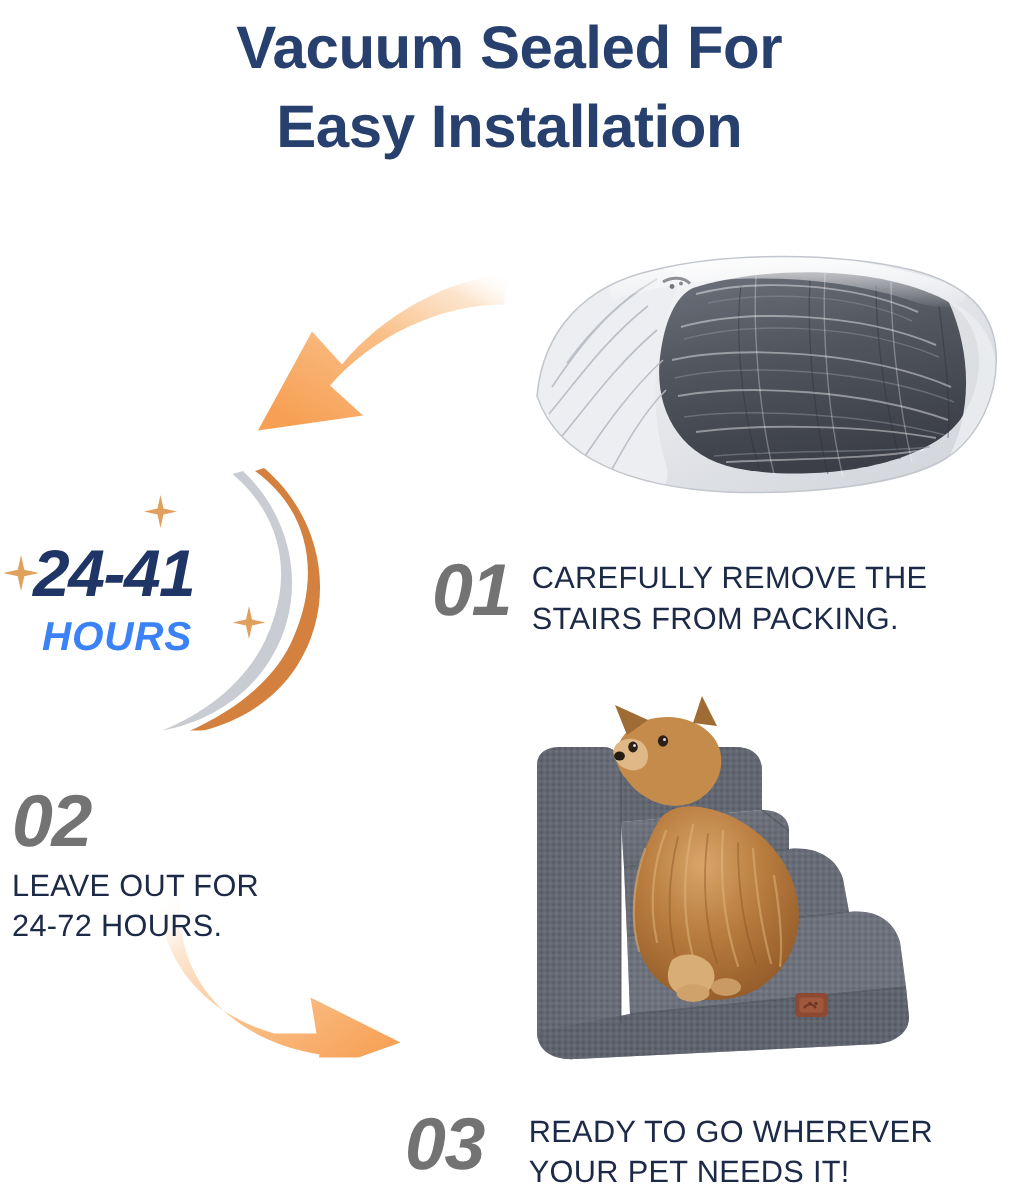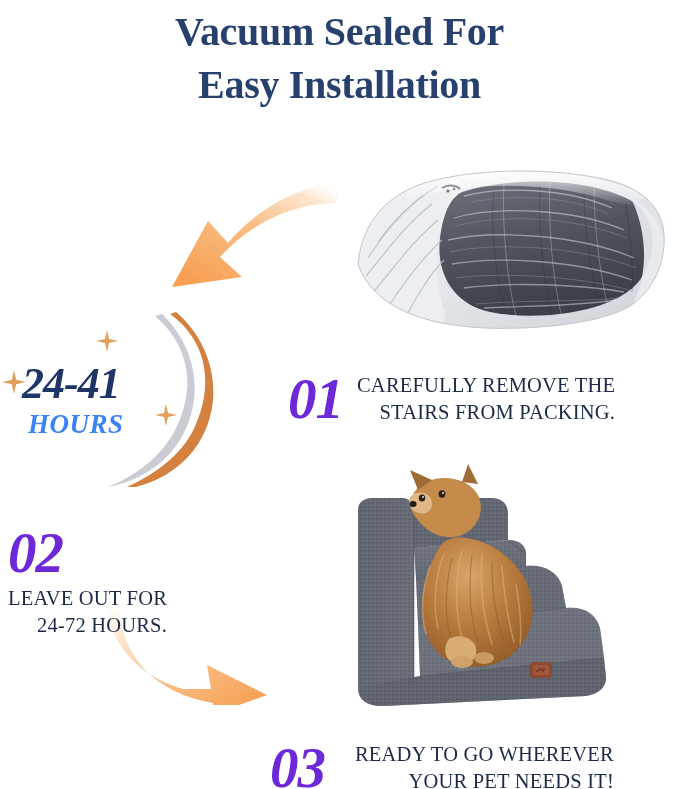--- a/index.html
+++ b/index.html
@@ -6,21 +6,20 @@
   html, body {
     width: 679px; height: 789px;
     background: #ffffff;
     font-family: "Liberation Sans", sans-serif;
     overflow: hidden;
   }
   #page {
     position: relative;
     width: 679px; height: 789px;
     background: #ffffff;
-    font-family: Liberation Serif, serif;
   }
 
   
   #title {
     position: absolute;
     left: 0; top: 6px;
     width: 679px;
     text-align: center;
     color: #27406e;
     font-size: 40px;
@@ -52,35 +51,34 @@
     font-weight: 700;
     font-style: italic;
     color: #3b82f6;
     letter-spacing: 0.5px;
   }
   .spark { position: absolute; }
 
   
   .step { position: absolute; display: flex; align-items: flex-start; }
   .step-num {
-    font-size: 57px;
+    font-size: 49px;
     font-weight: 700;
     font-style: italic;
-    color: #6d28d9;
+    color: #737373;
     letter-spacing: -1px;
     line-height: 1;
   }
   .step-text {
     color: #1c2a47;
     font-size: 20.5px;
     font-weight: 500;
     line-height: 1.33;
     letter-spacing: 0.2px;
     white-space: pre-line;
-    text-align: right;
   }
   #step1 { left: 288px; top: 368px; }
   #step1 .step-num { margin-right: 14px; padding-top: 2px; }
   #step1 .step-text { padding-top: 4px; }
 
   #step2 { left: 8px; top: 522px; flex-direction: column; }
   #step2 .step-num { margin-right: 13px; padding-top: 2px; }
   #step2 .step-text { padding-top: 4px; }
 
   #step3 { left: 270px; top: 737px; }

